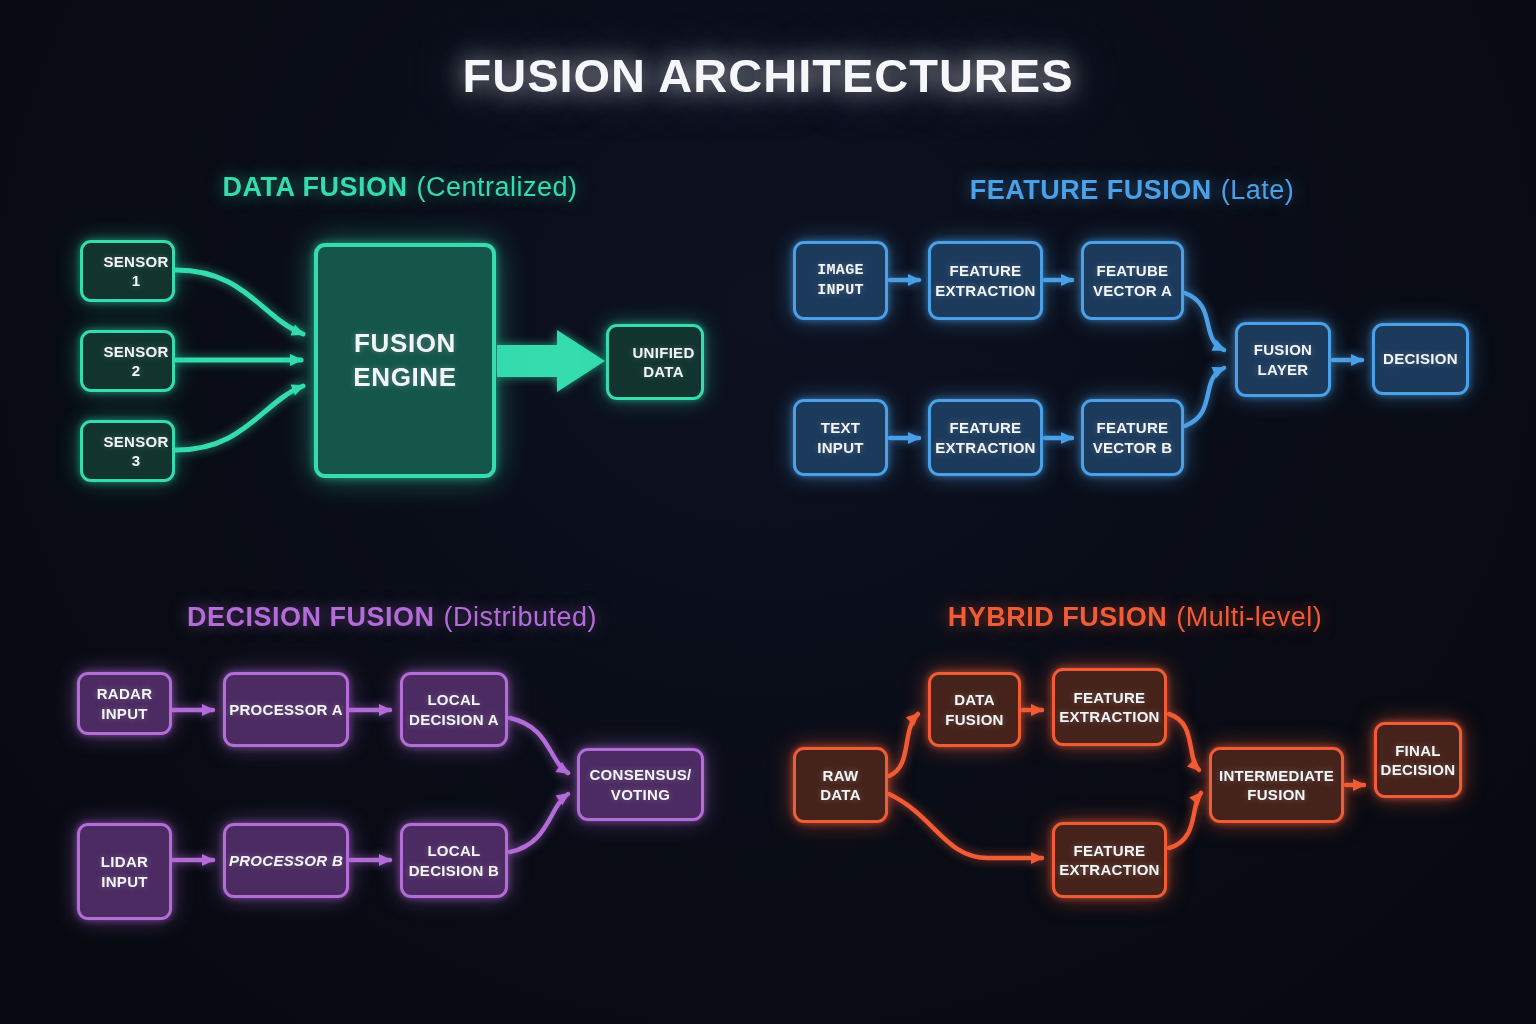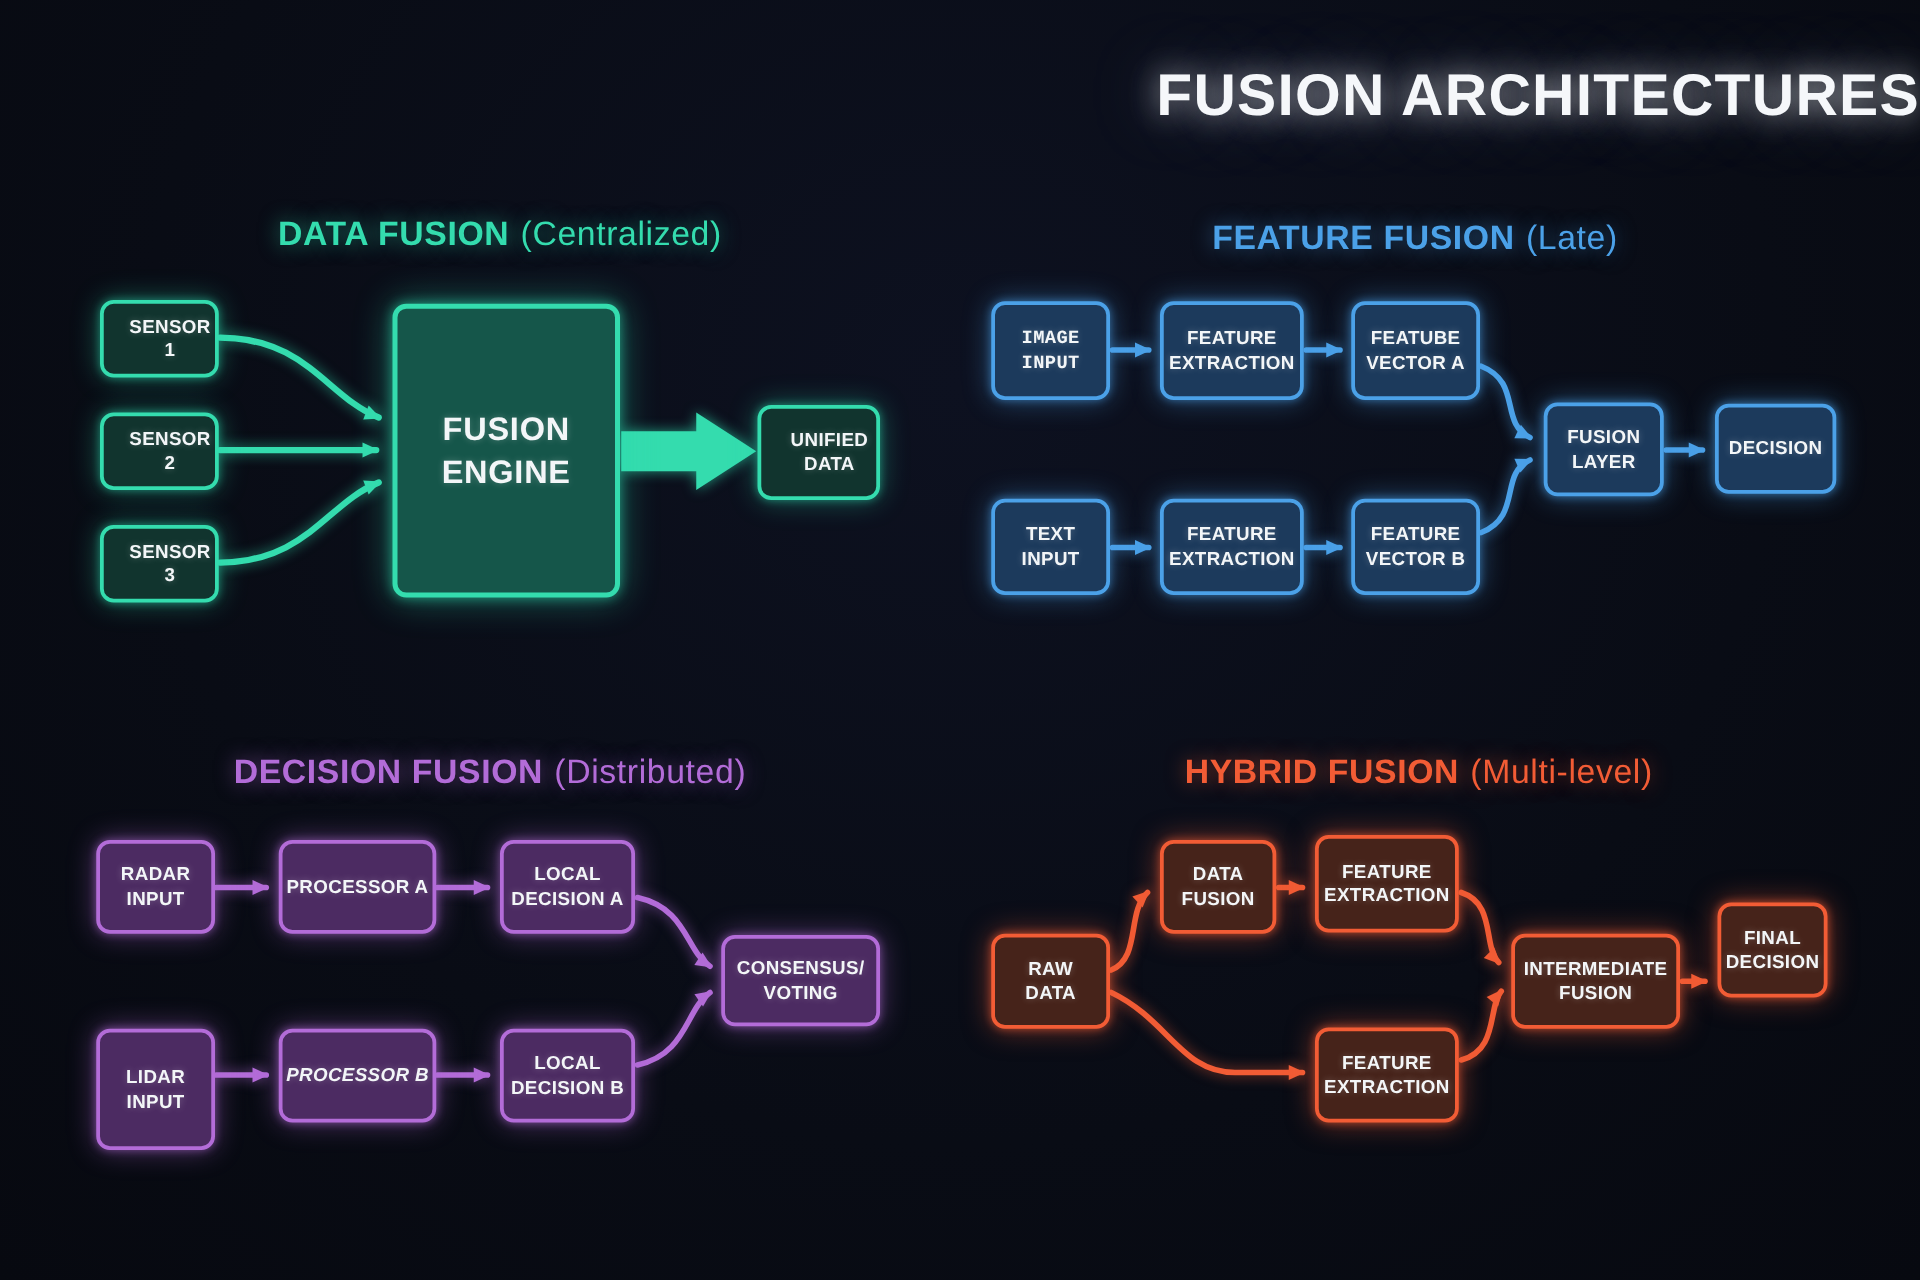--- a/index.html
+++ b/index.html
@@ -3,21 +3,21 @@
 <meta charset="utf-8">
 <style>
   html,body{margin:0;padding:0;background:#000;}
   .canvas{
     position:relative;width:1536px;height:1024px;margin:0 auto;
     background:radial-gradient(ellipse at 50% 30%, #0d1120 0%, #090c15 60%, #070910 100%);
     overflow:hidden;
     font-family:"Liberation Sans","DejaVu Sans",sans-serif;
   }
   .title{
-    position:absolute;left:0;top:48px;width:1536px;text-align:right;
+    position:absolute;left:0;top:48px;width:1536px;text-align:center;
     font-size:47px;font-weight:800;letter-spacing:1px;color:#f5f7fa;
     text-shadow:0 0 24px rgba(255,255,255,.65),0 0 55px rgba(200,215,255,.35);
   }
   .qheader{position:absolute;text-align:center;font-size:27px;letter-spacing:.5px;white-space:nowrap;}
   .qheader .main{font-weight:800;}
   .qheader .qual{font-weight:400;margin-left:9px;}
   .qh-teal{color:var(--teal);text-shadow:0 0 16px rgba(46,220,175,.55);}
   .qh-blue{color:var(--blue);text-shadow:0 0 16px rgba(74,160,232,.55);}
   .qh-purple{color:var(--purple);text-shadow:0 0 16px rgba(177,106,214,.55);}
   .qh-orange{color:var(--orange);text-shadow:0 0 16px rgba(242,92,53,.55);}
@@ -142,21 +142,21 @@
   <div class="node n-blue" style="left:793px;top:399px;width:95px;height:77px;">TEXT
 INPUT</div>
   <div class="node n-blue" style="left:928px;top:399px;width:115px;height:77px;">FEATURE
 EXTRACTION</div>
   <div class="node n-blue" style="left:1081px;top:399px;width:103px;height:77px;">FEATURE
 VECTOR B</div>
   <div class="node n-blue" style="left:1235px;top:322px;width:96px;height:75px;">FUSION
 LAYER</div>
   <div class="node n-blue" style="left:1372px;top:323px;width:97px;height:72px;">DECISION</div>
 
-  <div class="node n-purple" style="left:77px;top:672px;width:95px;height:75px;">RADAR
+  <div class="node n-purple" style="left:77px;top:672px;width:95px;height:63px;">RADAR
 INPUT</div>
   <div class="node n-purple" style="left:223px;top:672px;width:126px;height:75px;text-align:right;">PROCESSOR A</div>
   <div class="node n-purple" style="left:400px;top:672px;width:108px;height:75px;">LOCAL
 DECISION A</div>
   <div class="node n-purple" style="left:77px;top:823px;width:95px;height:97px;">LIDAR
 INPUT</div>
   <div class="node n-purple" style="left:223px;top:823px;width:126px;height:75px;font-style:italic;">PROCESSOR B</div>
   <div class="node n-purple" style="left:400px;top:823px;width:108px;height:75px;">LOCAL
 DECISION B</div>
   <div class="node n-purple" style="left:577px;top:748px;width:127px;height:73px;">CONSENSUS/

